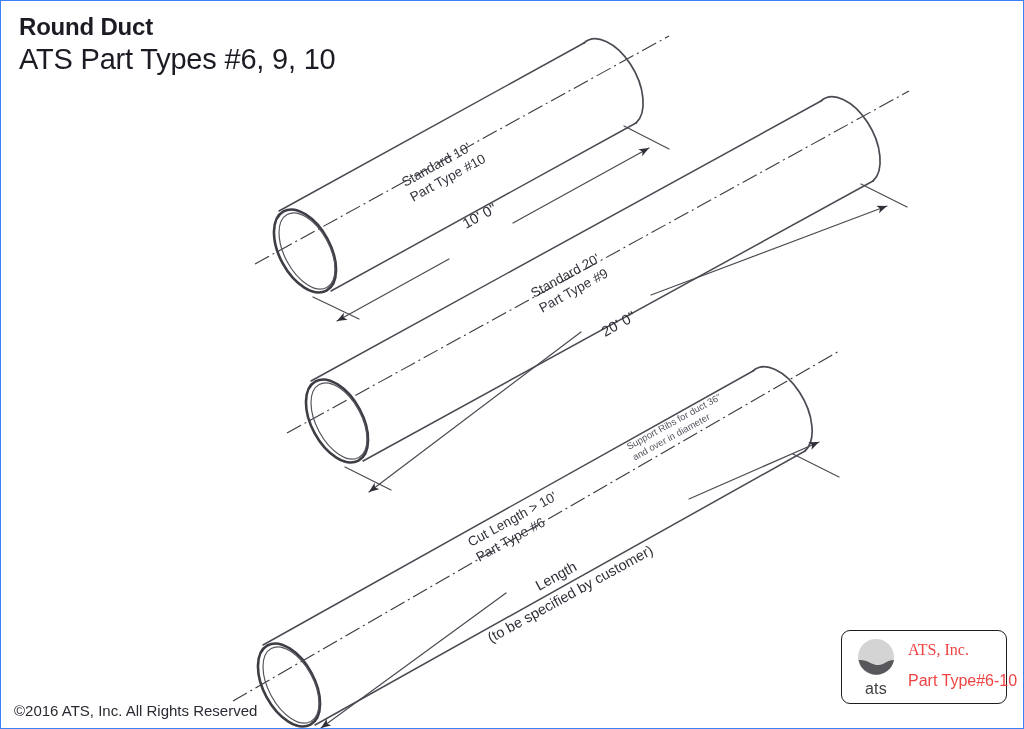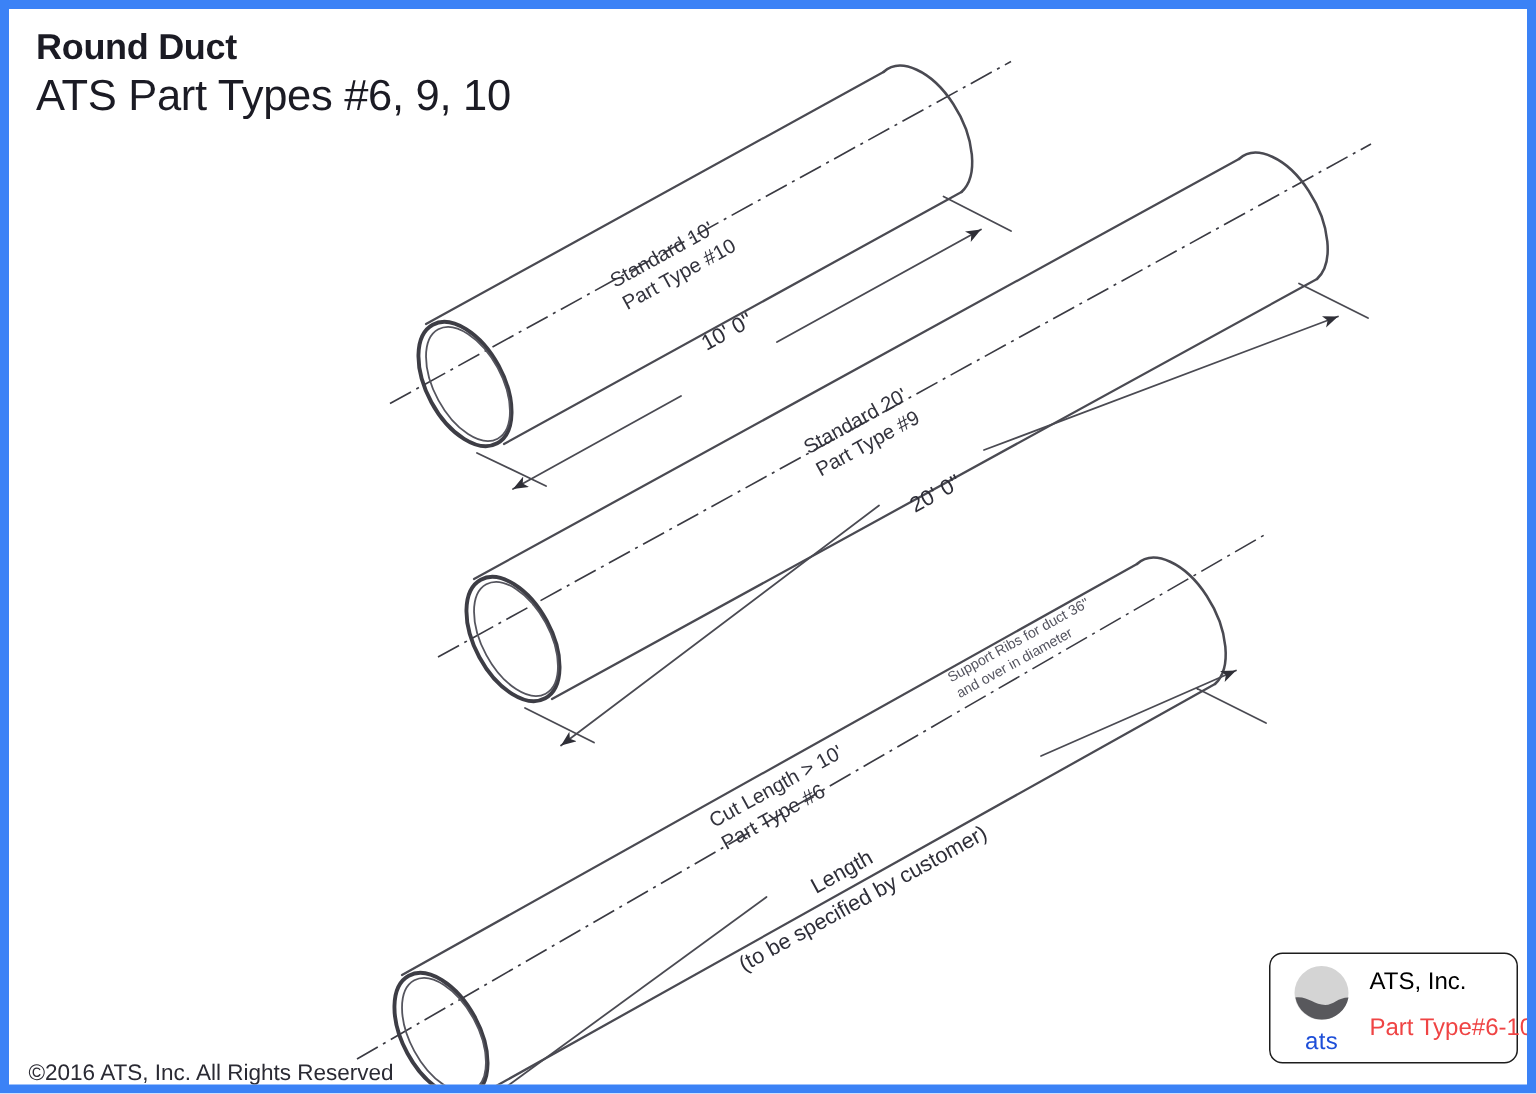--- a/index.html
+++ b/index.html
@@ -8,21 +8,21 @@
     background: #ffffff;
   }
   body {
     font-family: "Liberation Sans", sans-serif;
   }
   #page {
     position: relative;
     width: 1024px;
     height: 729px;
     background: #ffffff;
-    border: 6px solid #3b82f6;
+    border: 1px solid #3b82f6;
     box-sizing: border-box;
     overflow: hidden;
   }
   #drawing {
     position: absolute;
     left: 0;
     top: 0;
     width: 1024px;
     height: 729px;
   }
@@ -74,34 +74,35 @@
   .logo-mark {
     position: absolute;
     left: 11px;
     top: 7px;
     width: 46px;
     height: 58px;
     text-align: center;
   }
   .logo-word {
     font-size: 16px;
-    color: #1d4ed8;
+    color: #404040;
     line-height: 1;
     margin-top: 1px;
     letter-spacing: 0.2px;
   }
   .logo-text {
     position: absolute;
     left: 66px;
     top: 10px;
   }
   .logo-company {
     font-size: 16px;
-    color: #000000;
-    white-space: nowrap;
+    color: #ef4444;
+    white-space: nowrap;
+    font-family: Liberation Serif, serif;
   }
   .logo-part {
     font-size: 16px;
     color: #ef4444;
     margin-top: 13px;
     white-space: nowrap;
     text-align: center;
   }
 
   

